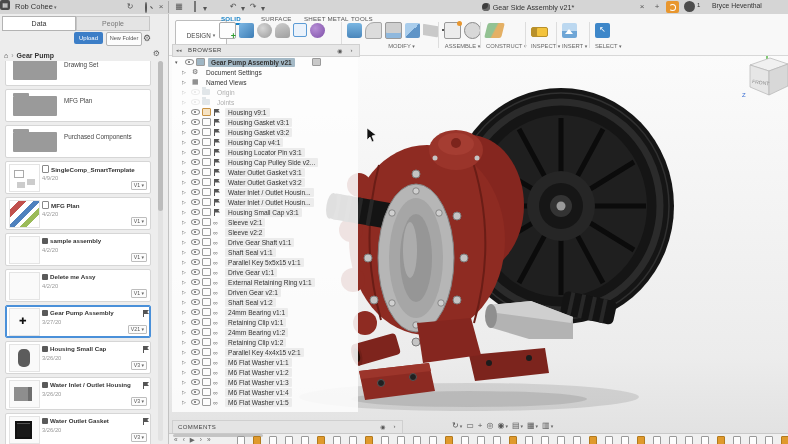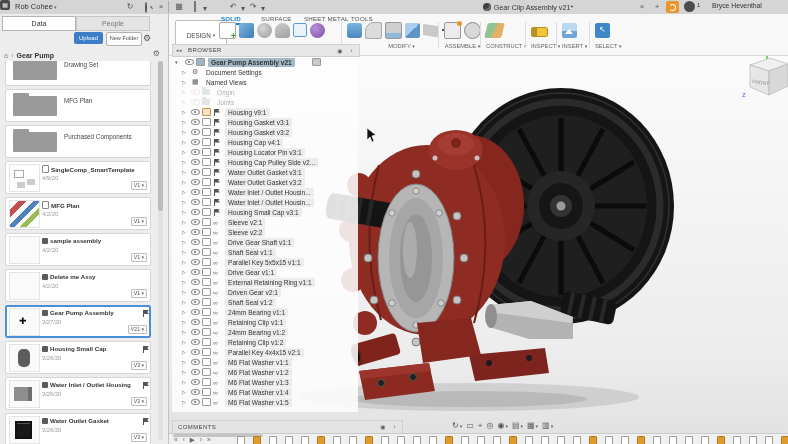--- a/index.html
+++ b/index.html
@@ -264,21 +264,21 @@
     <span class="tb-ic" style="left:174px;">▦</span>
     <span class="tb-ic" style="left:190px;top:2px;"><span class="doc-ic"></span></span>
     <span class="tb-ic caret" style="left:200px;top:4px;">▾</span>
     <span class="tb-ic" style="left:212px;top:3px;"><span class="save-ic"></span></span>
     <span class="tb-ic" style="left:228px;">↶</span>
     <span class="tb-ic caret" style="left:238px;top:4px;">▾</span>
     <span class="tb-ic" style="left:248px;">↷</span>
     <span class="tb-ic caret" style="left:258px;top:4px;">▾</span>
     <div id="tab-center">
       <span id="doc-badge"></span>
-      <span style="font-size:7.2px;color:#333;">Gear Clip Assembly v21*</span>
+      <span style="font-size:7.2px;color:#333;">Gear Side Assembly v21*</span>
     </div>
     <span class="tb-ic" style="left:637px;">×</span>
     <span class="tb-ic" style="left:652px;">+</span>
     <span id="job-status"></span>
     <span id="notif"></span>
     <span id="notif-count">1</span>
     <span class="tb-txt" style="left:712px;font-size:6.8px;">Bryce Heventhal</span>
   </div>
 
   <div id="toolbar">

